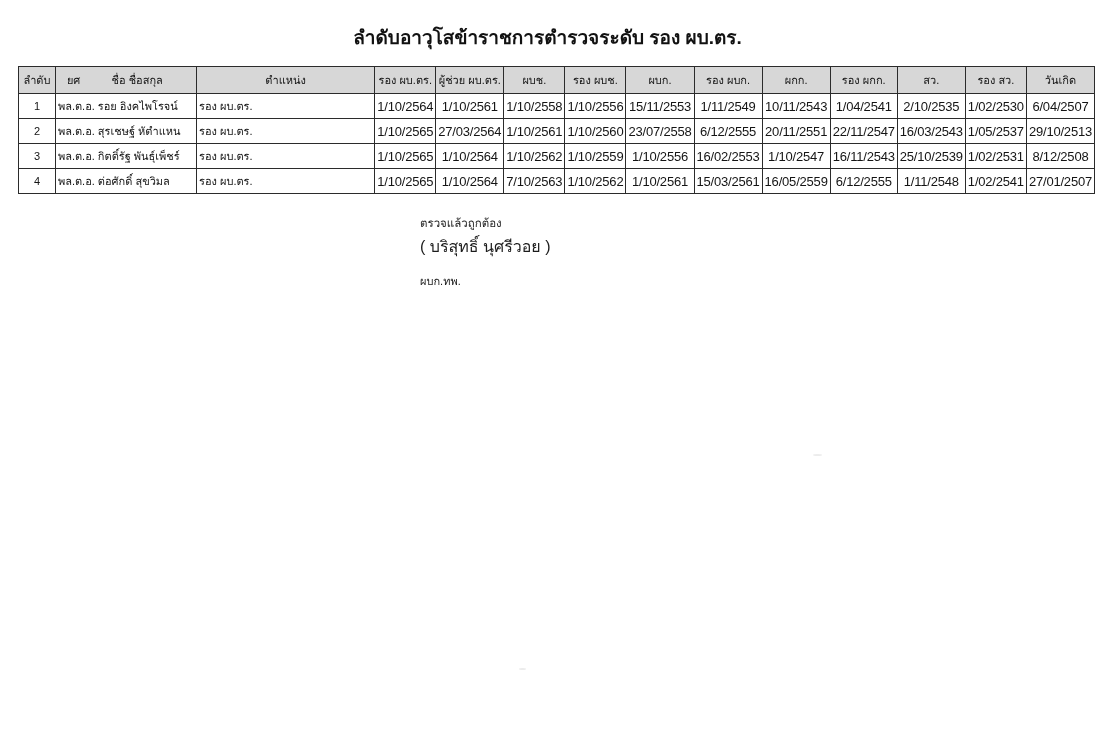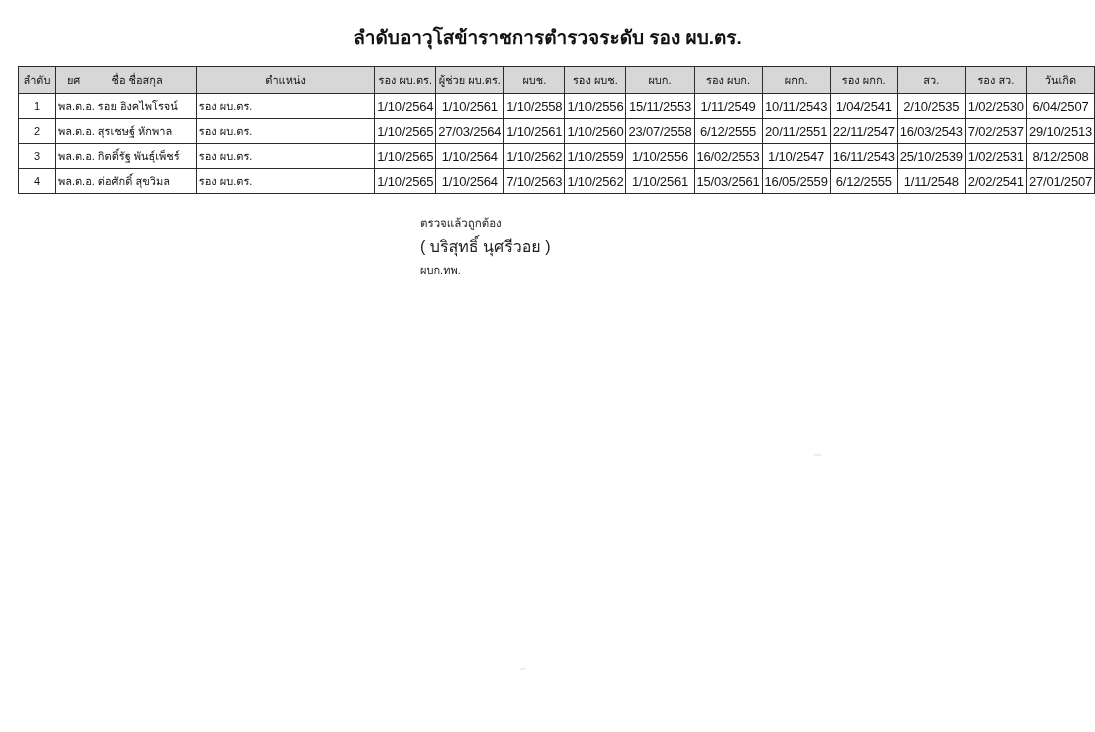--- a/index.html
+++ b/index.html
@@ -72,21 +72,21 @@
     left: 24px;
     top: 36px;
     font-size: 11.5px;
   }
   .sig-svg {
     position: absolute;
     left: 88px;
     top: 8px;
   }
   .cert-name { font-size: 16px; margin-top: 0px; }
-  .cert-pos  { font-size: 11px; margin-top: 2px; }
+  .cert-pos  { font-size: 11px; margin-top: 13px; }
 
   .artifact {
     position: absolute;
     background: #c9c9c9;
     opacity: 0.35;
     border-radius: 50%;
   }
   .a1 { left: 813px; top: 454px; width: 9px; height: 2px; }
   .a2 { left: 519px; top: 668px; width: 7px; height: 2px; }
 </style>
@@ -151,32 +151,32 @@
           <td class="date">15/11/2553</td>
           <td class="date">1/11/2549</td>
           <td class="date">10/11/2543</td>
           <td class="date">1/04/2541</td>
           <td class="date">2/10/2535</td>
           <td class="date">1/02/2530</td>
           <td class="date">6/04/2507</td>
         </tr>
         <tr>
           <td class="center">2</td>
-          <td class="left">พล.ต.อ. สุรเชษฐ์ หักพาล</td>
+          <td class="left">พล.ต.อ. สุรเชษฐ์ หัตำแหน</td>
           <td class="left">รอง ผบ.ตร.</td>
           <td class="date">1/10/2565</td>
           <td class="date">27/03/2564</td>
           <td class="date">1/10/2561</td>
           <td class="date">1/10/2560</td>
           <td class="date">23/07/2558</td>
           <td class="date">6/12/2555</td>
           <td class="date">20/11/2551</td>
           <td class="date">22/11/2547</td>
           <td class="date">16/03/2543</td>
-          <td class="date">7/02/2537</td>
+          <td class="date">1/05/2537</td>
           <td class="date">29/10/2513</td>
         </tr>
         <tr>
           <td class="center">3</td>
           <td class="left">พล.ต.อ. กิตติ์รัฐ พันธุ์เพ็ชร์</td>
           <td class="left">รอง ผบ.ตร.</td>
           <td class="date">1/10/2565</td>
           <td class="date">1/10/2564</td>
           <td class="date">1/10/2562</td>
           <td class="date">1/10/2559</td>
@@ -194,21 +194,21 @@
           <td class="left">รอง ผบ.ตร.</td>
           <td class="date">1/10/2565</td>
           <td class="date">1/10/2564</td>
           <td class="date">7/10/2563</td>
           <td class="date">1/10/2562</td>
           <td class="date">1/10/2561</td>
           <td class="date">15/03/2561</td>
           <td class="date">16/05/2559</td>
           <td class="date">6/12/2555</td>
           <td class="date">1/11/2548</td>
-          <td class="date">2/02/2541</td>
+          <td class="date">1/02/2541</td>
           <td class="date">27/01/2507</td>
         </tr>
       </tbody>
   </table>
 
   <div class="cert-block">
     <div class="cert-line1">ตรวจแล้วถูกต้อง</div>
     <div class="cert-name">( บริสุทธิ์ นุศรีวอย )</div>
     <div class="cert-pos">ผบก.ทพ.</div>
   </div>

